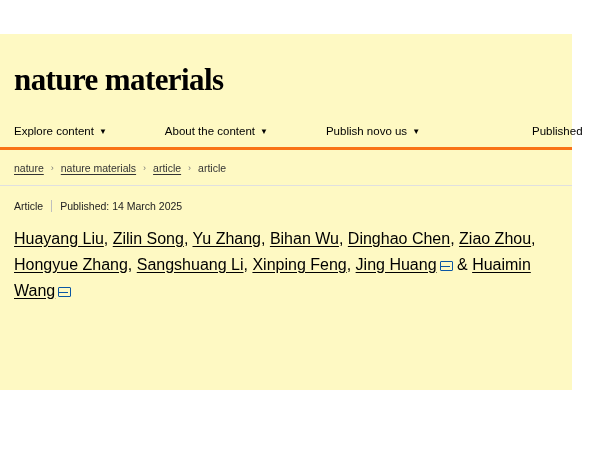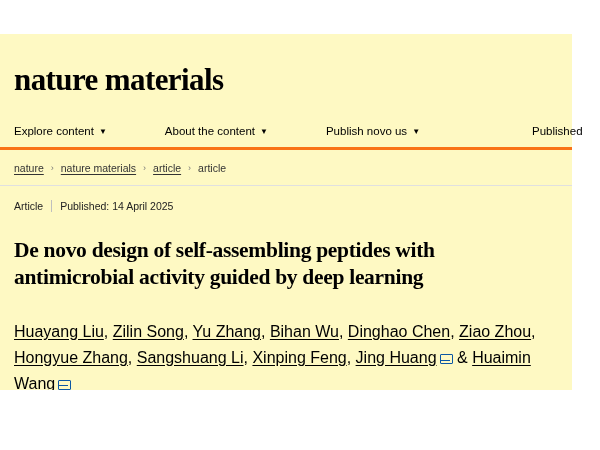--- a/index.html
+++ b/index.html
@@ -218,24 +218,23 @@
       <span class="crumb-link">nature materials</span>
       <span class="crumb-arrow">›</span>
       <span class="crumb-link">article</span>
       <span class="crumb-arrow">›</span>
       <span class="crumb-current">article</span>
     </div>
 
     <div class="meta">
       <span>Article</span>
       <span class="divider"></span>
-      <span>Published: 14 April 2025</span>
-    </div>
-
-    <h1 class="title">De novo design of self-assembling peptides with antimicrobial activity guided by deep learning</h1>
+      <span>Published: 14 March 2025</span>
+    </div>
+
 
     <div class="authors">
       <span class="author">Huayang Liu</span><span>, </span><span class="author">Zilin Song</span><span>, </span><span class="author">Yu Zhang</span><span>, </span><span class="author">Bihan Wu</span><span>, </span><span class="author">Dinghao Chen</span><span>, </span><span class="author">Ziao Zhou</span><span>, </span><span class="author">Hongyue Zhang</span><span>, </span><span class="author">Sangshuang Li</span><span>, </span><span class="author">Xinping Feng</span><span>, </span><span class="author">Jing Huang</span><span class="mail-icon"></span> <span class="amp">&amp;</span> <span class="author">Huaimin Wang</span><span class="mail-icon"></span>
     </div>
 
   </div>
 
   <div class="band-bottom"></div>
 </div>
 

